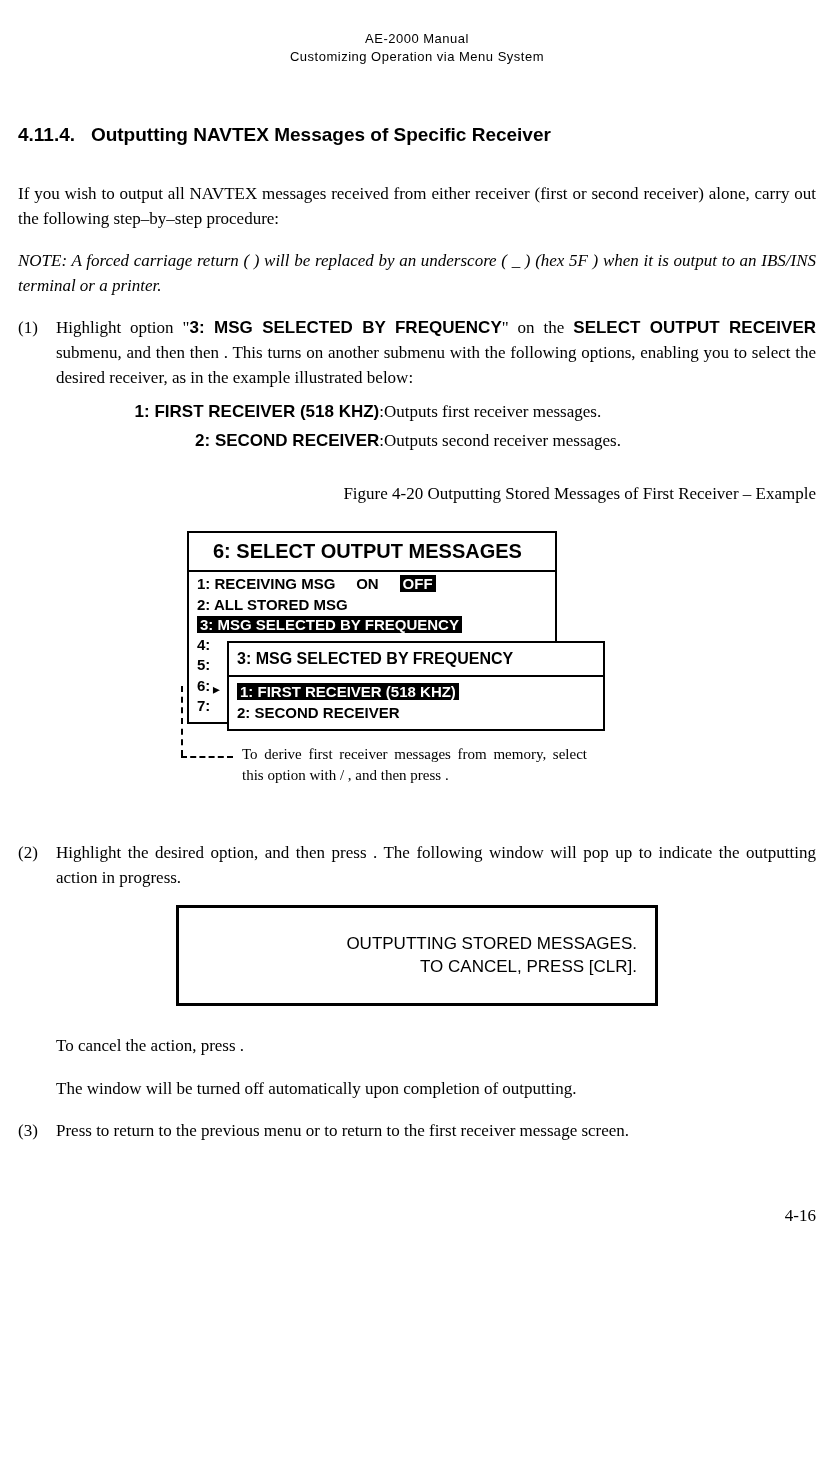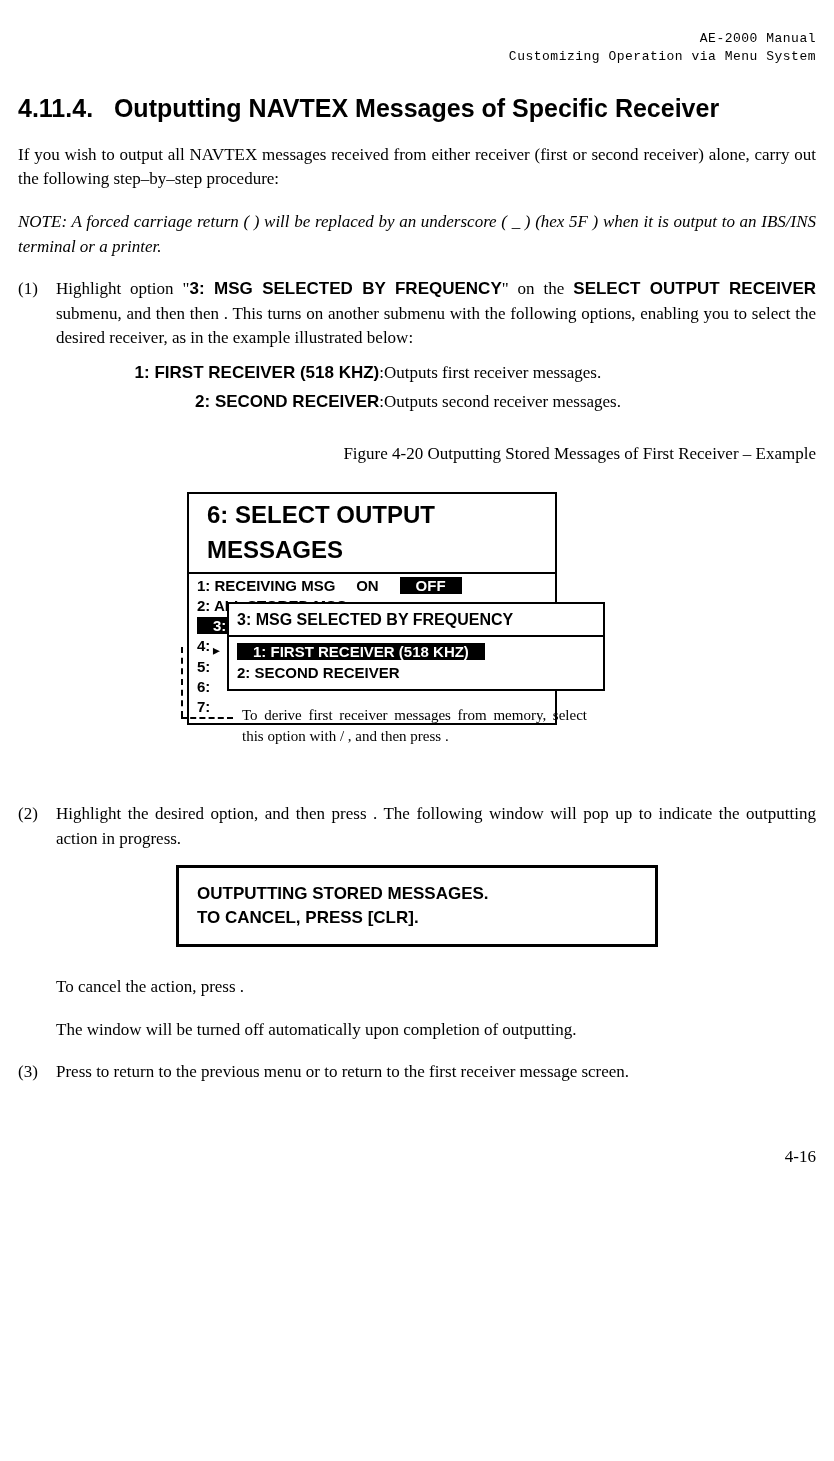--- a/index.html
+++ b/index.html
@@ -12,32 +12,32 @@
     width: 834px;
     margin: 0;
     padding: 0;
     box-sizing: border-box;
   }
   .page {
     padding: 30px 18px 30px 18px;
     box-sizing: border-box;
   }
   .header-right {
-    text-align: right;
-    font-family: Liberation Mono, monospace;
+    text-align: center;
+    font-family: Liberation Sans, sans-serif;
     font-size: 13px;
     line-height: 1.4;
-    margin-bottom: 24px;
+    margin-bottom: 55px;
     letter-spacing: 0.5px;
   }
   .section-heading {
     font-family: Arial, Helvetica, sans-serif;
     font-weight: bold;
-    font-size: 25px;
-    margin-bottom: 16px;
+    font-size: 19px;
+    margin-bottom: 33px;
   }
   .body-text {
     text-align: justify;
     margin-bottom: 18px;
   }
   .note {
     font-style: italic;
     text-align: justify;
     margin-bottom: 18px;
   }
@@ -85,32 +85,32 @@
     font-weight: bold;
   }
   .menu-box {
     position: absolute;
     border: 2.5px solid #000;
     background: #fff;
     box-sizing: border-box;
   }
   .menu-title {
     border-bottom: 2.5px solid #000;
-    padding: 4px 18px;
-    font-size: 24px;
+    padding: 4px 24px;
+    font-size: 20px;
   }
   .menu-body {
     padding: 2px 8px 6px 8px;
     font-size: 15px;
     line-height: 1.35;
   }
   .inv {
     background: #000;
     color: #fff;
-    padding: 0 16px;
+    padding: 0 3px;
   }
   .submenu-title {
     border-bottom: 2.5px solid #000;
     padding: 4px 8px;
     font-size: 16px;
   }
   .submenu-body {
     padding: 4px 8px 6px 8px;
     font-size: 15px;
     line-height: 1.4;
@@ -126,25 +126,25 @@
     font-family: Georgia, serif;
     font-weight: normal;
     font-size: 15px;
     line-height: 1.4;
     text-align: justify;
   }
   .popup-box {
     width: 440px;
     margin: 14px auto 28px auto;
     border: 3px solid #000;
-    padding: 14px 18px;
-    font-family: Arial, Helvetica, sans-serif;
-    font-weight: bold;
-    font-size: 17px;
-    text-align: left;
+    padding: 24px 18px;
+    font-family: Arial, Helvetica, sans-serif;
+    font-weight: normal;
+    font-size: 17px;
+    text-align: right;
     line-height: 1.4;
   }
   .bold-sans {
     font-family: Arial, Helvetica, sans-serif;
     font-weight: bold;
   }
   .footer {
     text-align: right;
     margin-top: 60px;
     font-size: 17px;

